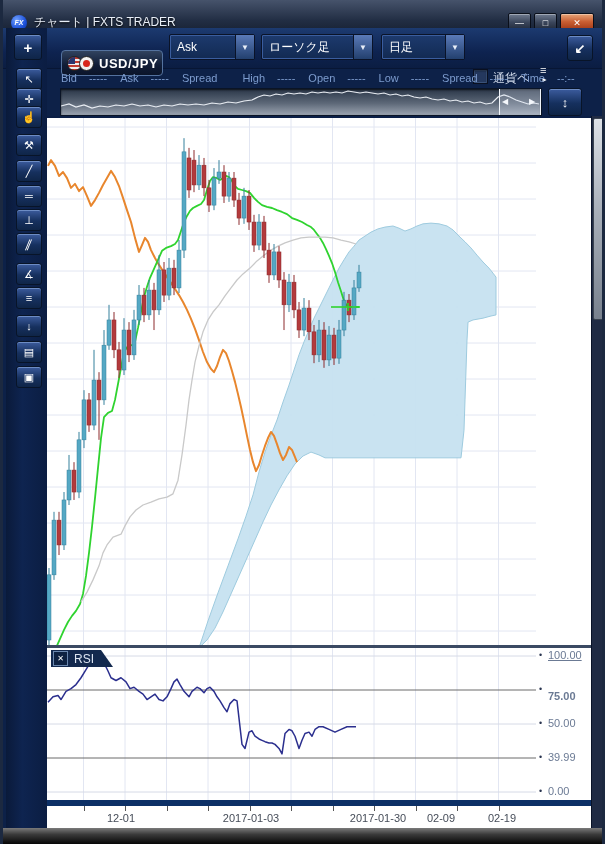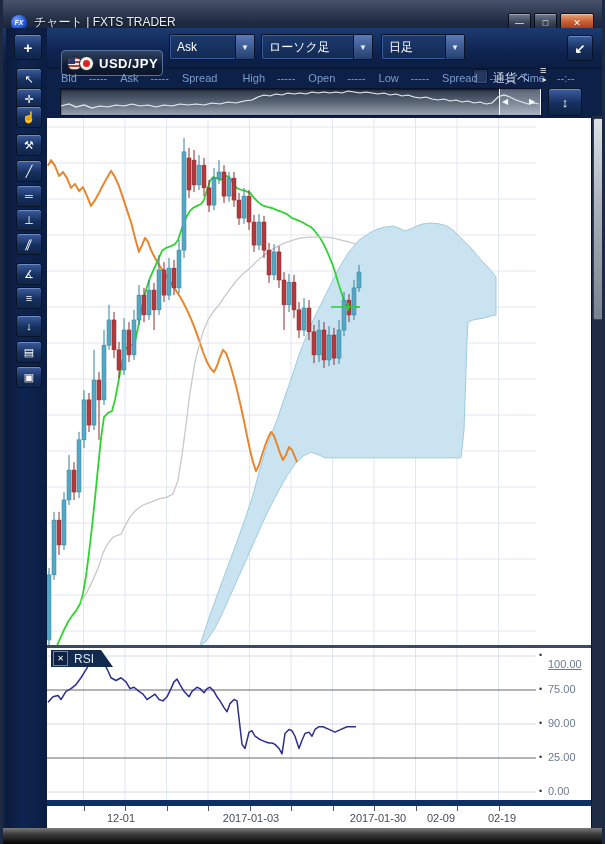--- a/index.html
+++ b/index.html
@@ -374,27 +374,27 @@
       <line x1="44" x2="533" y1="656" y2="656" stroke="#d6dae6" stroke-width="1"></line>
       <line x1="44" x2="533" y1="724" y2="724" stroke="#d6dae6" stroke-width="1"></line>
       <line x1="44" x2="533" y1="792" y2="792" stroke="#d6dae6" stroke-width="1"></line>
       <line x1="44" x2="533" y1="690" y2="690" stroke="#6b6b6b" stroke-width="1"></line>
       <line x1="44" x2="533" y1="758" y2="758" stroke="#6b6b6b" stroke-width="1"></line>
       <polyline points="45,702.24 50,696.8 55,695.44 58,699.52 63,691.36 68,688.64 73,684.56 78,677.76 83,669.6 88,661.44 93,658.72 97,660.08 101,662.8 105,670.96 108,677.76 113,680.48 118,677.76 123,681.84 127,688.64 131,687.28 136,691.36 140,694.08 144,699.52 148,696.8 152,694.08 156,699.52 160,700.88 164,696.8 168,688.64 171,681.84 174,679.12 177,684.56 181,691.36 186,696.8 189,691.36 194,687.28 197,688.64 201,692.72 204,688.64 207,687.28 211,691.36 214,696.8 217,700.88 221,707.6800000000001 224,711.76 227,703.6 231,699.52 234,700.88 239,744.4 242,748.48 246,732.16 249,730.8 252,736.24 256,738.96 259,740.32 262,741.6800000000001 266,743.04 269,743.04 272,744.4 276,748.48 279,753.92 282,733.52 286,729.44 289,730.8 292,736.24 296,748.48 299,740.32 302,733.52 306,732.16 309,736.24 312,729.44 316,726.72 320,726.72 326,729.44 332,732.16 338,729.44 344,726.72 350,726.72 353,726.72" fill="none" stroke="#2b2f8e" stroke-width="1.5" stroke-linejoin="round"></polyline>
     </svg>
   <div class="rsi-bottom-bar"></div>
   <div id="rsi-axis">
       <span class="rsi-dot" style="left: 3px; top: 2px;">•</span>
-      <span class="axis-label" style="left: 12px; top: 10px; text-decoration: underline;">100.00</span>
+      <span class="axis-label" style="left: 12px; top: 1px; text-decoration: underline;">100.00</span>
       <span class="rsi-dot" style="left: 3px; top: 36px;">•</span>
-      <span class="axis-label" style="left: 12px; top: 35px;">75.00</span>
+      <span class="axis-label" style="left: 12px; top: 42px; font-weight: bold;">75.00</span>
       <span class="rsi-dot" style="left: 3px; top: 70px;">•</span>
-      <span class="axis-label" style="left: 12px; top: 69px;">90.00</span>
+      <span class="axis-label" style="left: 12px; top: 69px;">50.00</span>
       <span class="rsi-dot" style="left: 3px; top: 104px;">•</span>
-      <span class="axis-label" style="left: 12px; top: 103px;">25.00</span>
+      <span class="axis-label" style="left: 12px; top: 103px;">39.99</span>
       <span class="rsi-dot" style="left: 3px; top: 138px;">•</span>
       <span class="axis-label" style="left: 12px; top: 137px;">0.00</span>
     </div>
   <div id="date-axis">
       <div class="date-tick" style="left: 36.5px;"></div>
       <div class="date-tick" style="left: 78px;"></div>
       <div class="date-tick" style="left: 119.5px;"></div>
       <div class="date-tick" style="left: 161px;"></div>
       <div class="date-tick" style="left: 202.5px;"></div>
       <div class="date-tick" style="left: 244px;"></div>

